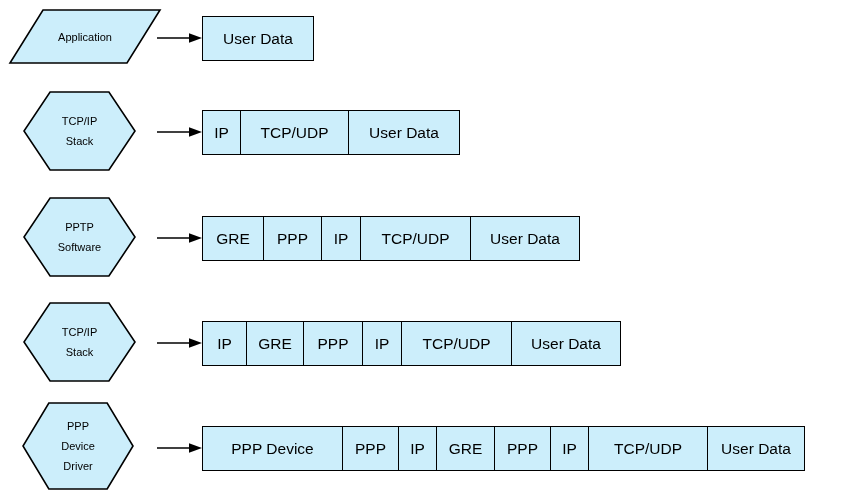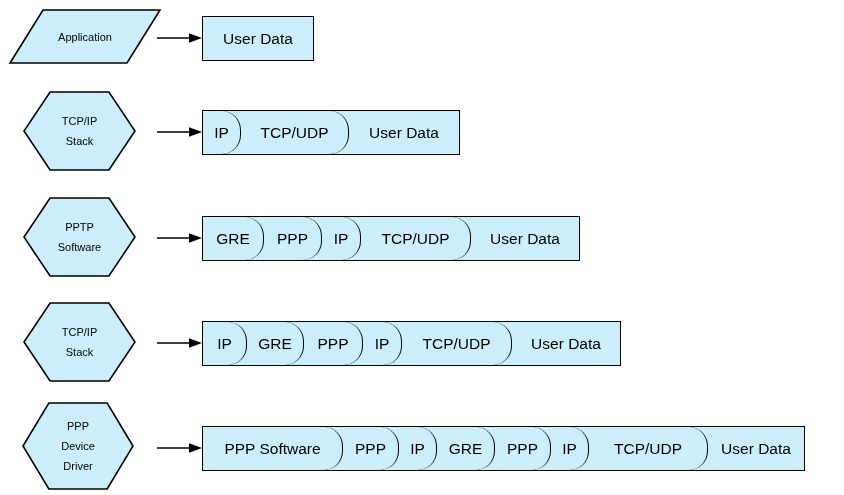--- a/index.html
+++ b/index.html
@@ -63,21 +63,20 @@
     box-sizing: border-box;
     display: flex;
     align-items: center;
     justify-content: center;
     border-right: 1.6px solid #000000;
     font-size: 15.5px;
     line-height: 17px;
     color: #000;
     white-space: nowrap;
     background: #cceefb;
-    border-radius: 19px;
   }
   .cell:last-child {
     border-right: none;
   }
 </style>
 </head>
 <body>
 
 <div id="diagram">
     <div class="layer-shape" style="left: 10px; top: 10px; width: 150px; height: 53px;">
@@ -152,21 +151,21 @@
       </svg>
       <div class="layer-label" style="left: 0px; width: 110px; top: 13px;">PPP
 Device
 Driver</div>
     </div>
     <div class="arrow" style="left: 157px; top: 441px;"><svg width="46" height="14" viewBox="0 0 46 14">
         <line x1="0" y1="7" x2="33" y2="7" stroke="#000000" stroke-width="1.3"></line>
         <polygon points="32,2.2 45,7 32,11.8" fill="#000000"></polygon>
       </svg></div>
     <div class="packet" style="left: 202px; top: 426px;">
-      <div class="cell" style="width: 140px;">PPP Software</div>
+      <div class="cell" style="width: 140px;">PPP Device</div>
       <div class="cell" style="width: 56px;">PPP</div>
       <div class="cell" style="width: 38px;">IP</div>
       <div class="cell" style="width: 58px;">GRE</div>
       <div class="cell" style="width: 56px;">PPP</div>
       <div class="cell" style="width: 38px;">IP</div>
       <div class="cell" style="width: 119px;">TCP/UDP</div>
       <div class="cell" style="width: 96px;">User Data</div>
     </div>
   </div>
 

